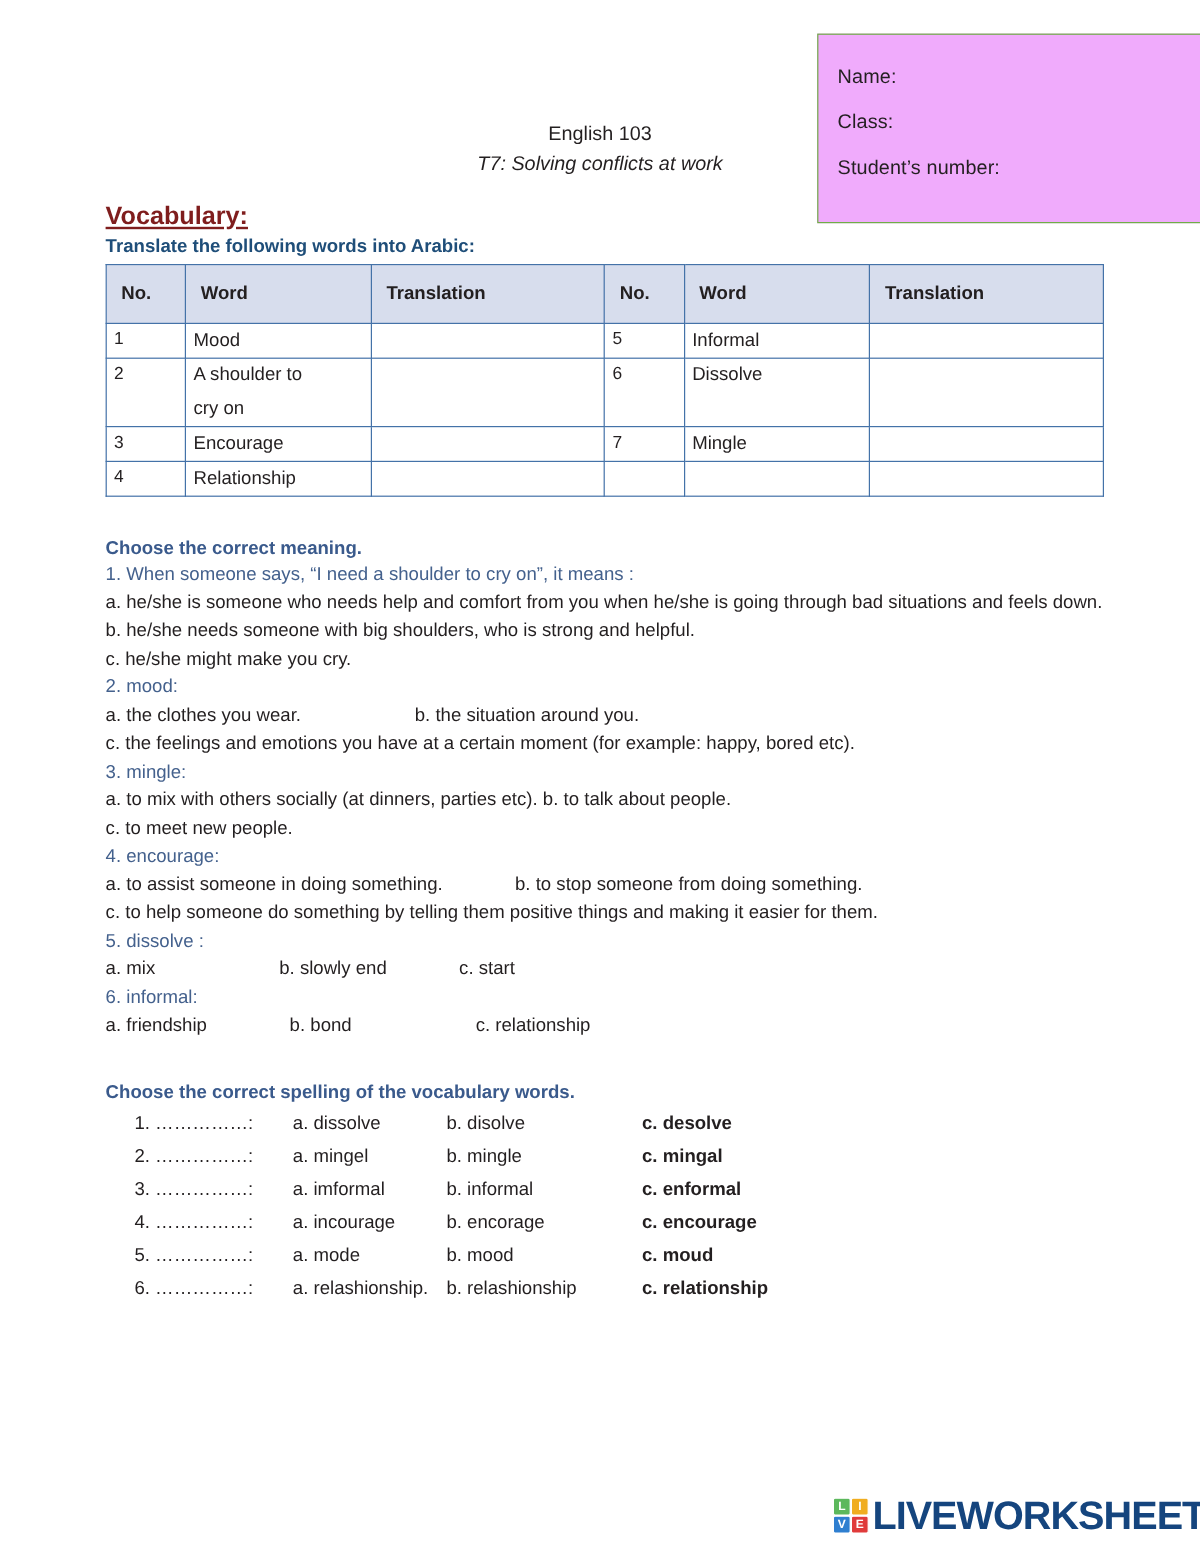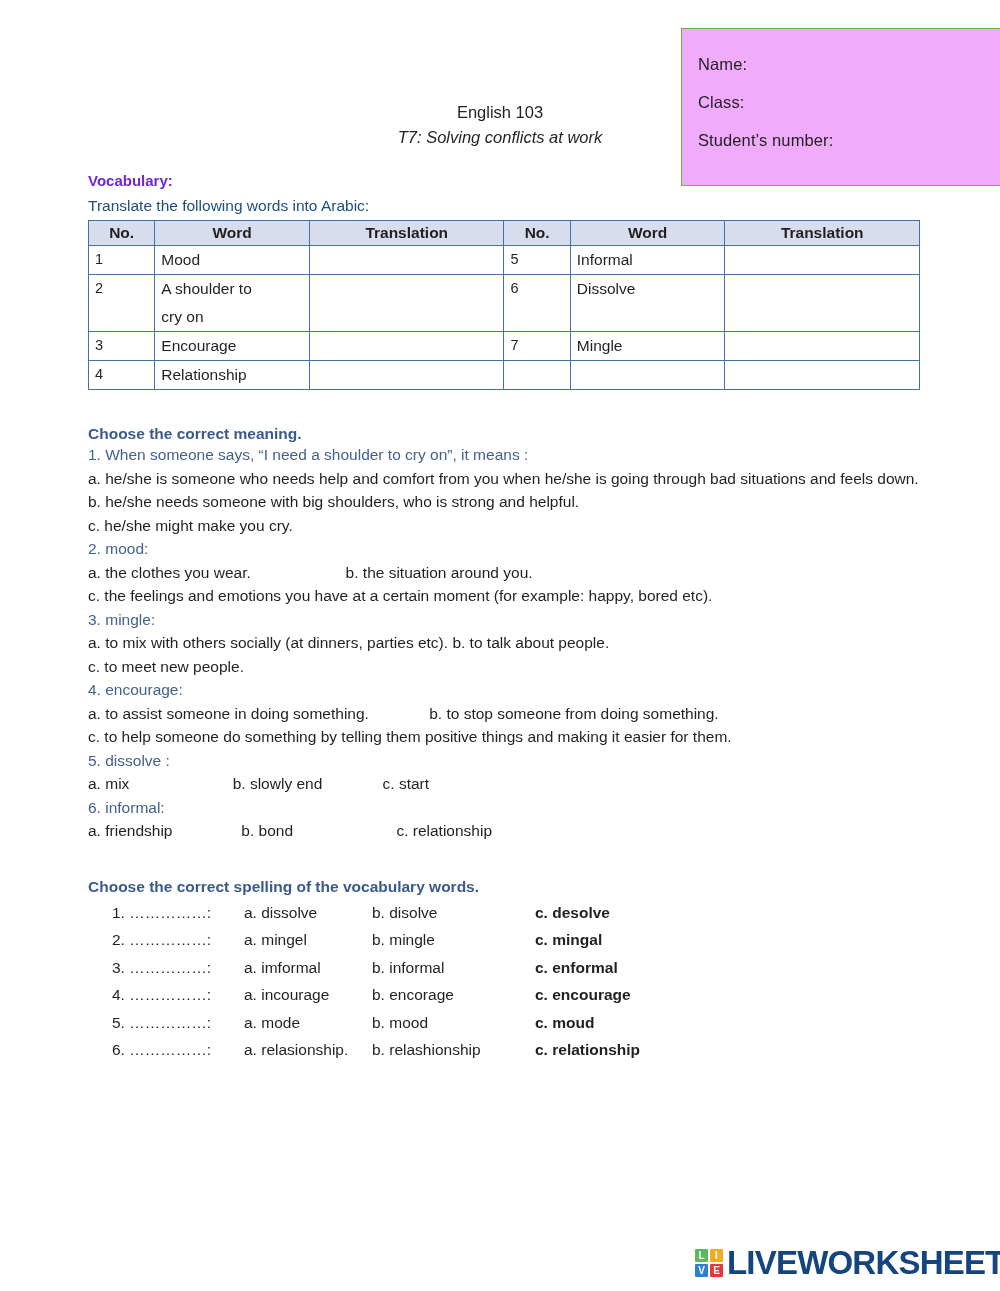--- a/index.html
+++ b/index.html
@@ -50,29 +50,30 @@
 
   
   .sheet {
     position: absolute;
     left: 88px;
     top: 171px;
     width: 832px;
   }
 
   .label-black-bold {
-    font-size: 15px;
-    font-weight: bold;
-    color: #6d28d9;
+    font-size: 21px;
+    font-weight: bold;
+    color: #7f1d1d;
     margin: 0 0 6px 0;
     line-height: 19px;
+    text-decoration: underline;
   }
   .heading-blue {
     font-size: 15.5px;
-    font-weight: normal;
+    font-weight: bold;
     color: #1f4e79;
     margin: 0 0 5px 0;
     line-height: 19px;
   }
   .heading-blue-soft {
     font-size: 15.5px;
     font-weight: bold;
     color: #3a5a8c;
     line-height: 19px;
   }
@@ -86,25 +87,25 @@
   }
   table.vocab th, table.vocab td {
     border: 1px solid #4472a8;
     padding: 0 6px;
     font-size: 15.5px;
     color: #231f20;
     vertical-align: top;
   }
   table.vocab th {
     background: #d7dded;
-    text-align: center;
+    text-align: left;
     font-weight: bold;
     height: 24px;
     line-height: 24px;
-    padding: 0;
+    padding: 12px;
   }
   table.vocab td {
     height: 28px;
     line-height: 27px;
     text-align: left;
   }
   table.vocab td.num { font-size: 14.5px; }
   table.vocab td.tall { height: 56px; }
   table.vocab td.tall .w-line { display: block; line-height: 28px; }
   .col-no    { width: 60px; }
@@ -338,21 +339,21 @@
 
       <div class="spell-row">
         <span class="sp-num">5. ……………:</span>
         <span class="sp-a">a. mode</span>
         <span class="sp-b">b. mood</span>
         <span class="sp-c">c. moud</span>
       </div>
 
       <div class="spell-row">
         <span class="sp-num">6. ……………:</span>
-        <span class="sp-a">a. relasionship.</span>
+        <span class="sp-a">a. relashionship.</span>
         <span class="sp-b">b. relashionship</span>
         <span class="sp-c">c. relationship</span>
       </div>
 
     </div>
   </div>
 </div>
 
 <div class="logo">
   <div class="logo-tiles">

